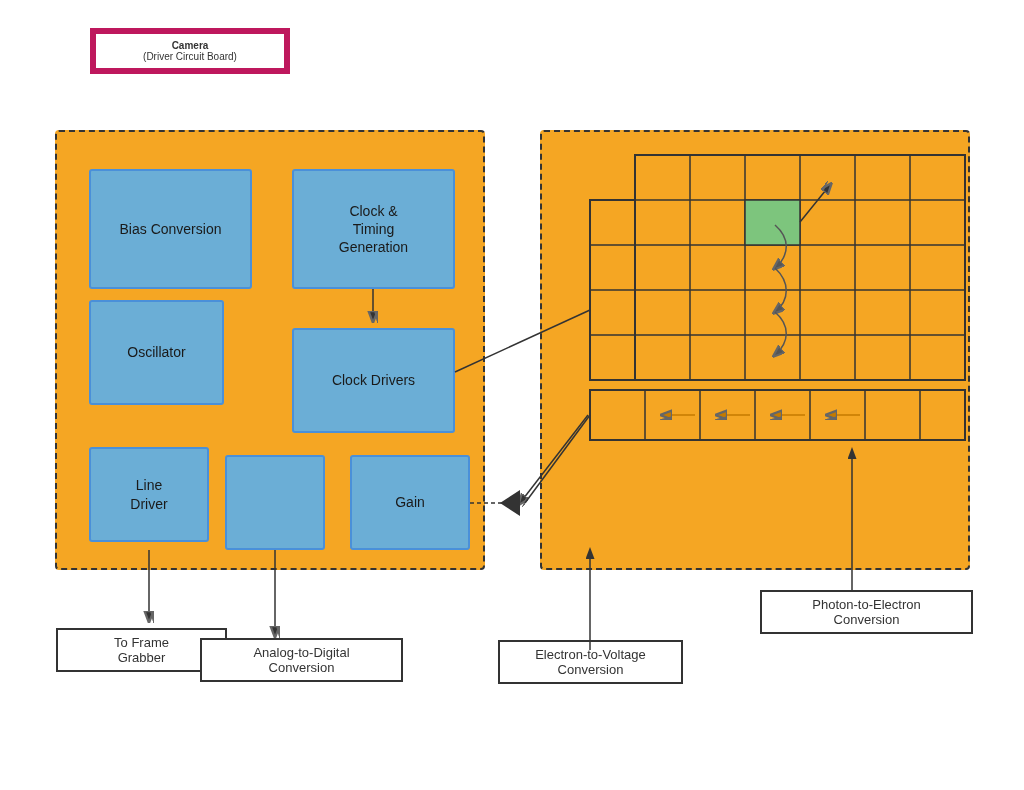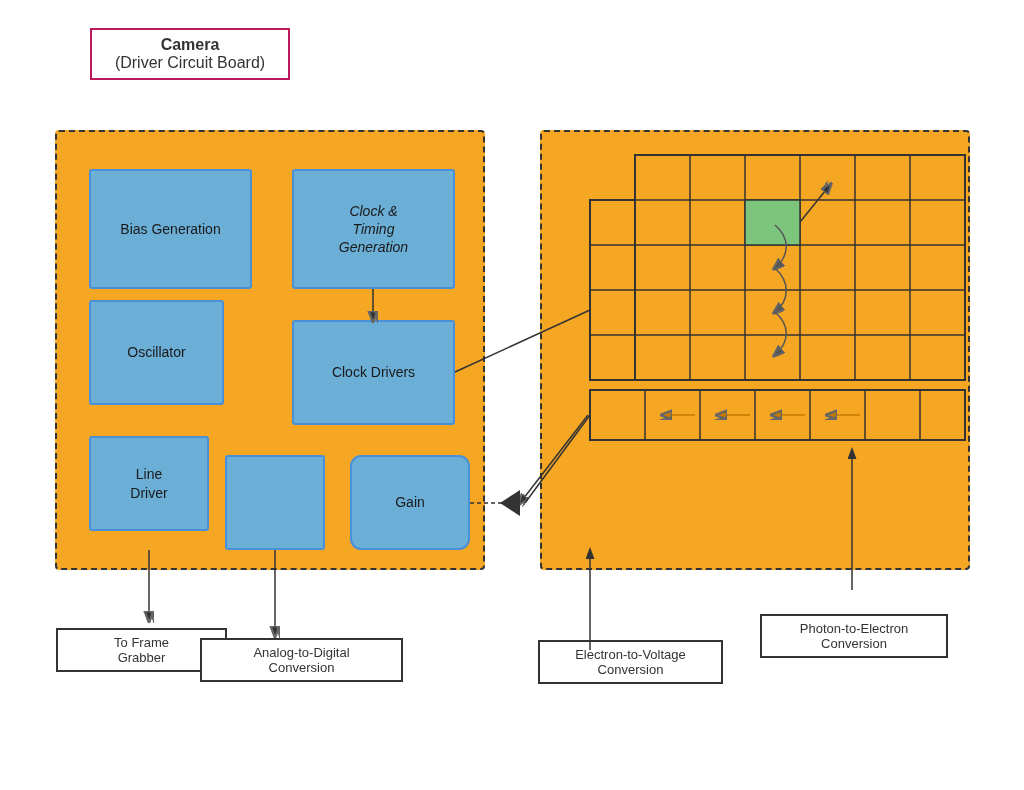--- a/index.html
+++ b/index.html
@@ -14,24 +14,24 @@
     .diagram-container {
       width: 1024px;
       height: 790px;
       position: relative;
       background: #fff;
     }
 
     
     .top-label {
       position: absolute;
-      border: 2px solid #be185d;
+      border: 6px solid #be185d;
       padding: 6px 14px;
       text-align: center;
-      font-size: 16px;
+      font-size: 10px;
       color: #333;
       background: #fff;
     }
     .camera-label {
       top: 28px;
       left: 90px;
       width: 200px;
     }
     .ccd-label {
       top: 28px;
@@ -105,44 +105,44 @@
     <div>(Driver Circuit Board)</div>
   </div>
 
 
   <div class="orange-box camera-board"></div>
 
   <div class="orange-box ccd-sensor"></div>
 
   <div class="blue-block" style="top:169px; left:89px; width:163px; height:120px;">
     <span>Bias
-Generation</span>
-  </div>
-
-  <div class="blue-block" style="top:169px; left:292px; width:163px; height:120px;font-style:italic;">
+Conversion</span>
+  </div>
+
+  <div class="blue-block" style="top:169px; left:292px; width:163px; height:120px;">
     <span>Clock &amp;<br>Timing<br>Generation</span>
   </div>
 
   <div class="blue-block" style="top:300px; left:89px; width:135px; height:105px;align-items:center;">
     <span>Oscillator</span>
   </div>
 
-  <div class="blue-block" style="top:320px; left:292px; width:163px; height:105px;">
+  <div class="blue-block" style="top:328px; left:292px; width:163px; height:105px;">
     <span>Clock Drivers</span>
   </div>
 
-  <div class="blue-block" style="top:436px; left:89px; width:120px; height:95px;">
+  <div class="blue-block" style="top:447px; left:89px; width:120px; height:95px;">
     <span>Line<br>Driver</span>
   </div>
 
   <div class="blue-block" style="top:455px; left:225px; width:100px; height:95px;">
     <span></span>
   </div>
 
-  <div class="blue-block" style="top:455px; left:350px; width:120px; height:95px;border-radius:11px;">
+  <div class="blue-block" style="top:455px; left:350px; width:120px; height:95px;">
     <span>Gain</span>
   </div>
 
   <svg class="svg-overlay" xmlns="http://www.w3.org/2000/svg">
 
     <g>
 
       <rect x="635" y="155" width="330" height="225" fill="#f5a623" stroke="#333" stroke-width="2"></rect>
 
       <line x1="690" y1="155" x2="690" y2="380" stroke="#333" stroke-width="1.5"></line>
@@ -232,25 +232,25 @@
   </svg>
 
   <div class="diagram-label" style="top:628px; left:56px; width:171px;">
     <span>To Frame<br>Grabber</span>
   </div>
 
   <div class="diagram-label" style="top:638px; left:200px; width:203px;">
     <span>Analog-to-Digital<br>Conversion</span>
   </div>
 
-  <div class="diagram-label" style="top:640px; left:498px; width:185px;margin-left:40px;">
+  <div class="diagram-label" style="top:640px; left:498px; width:185px;">
     <span>Electron-to-Voltage<br>Conversion</span>
   </div>
 
-  <div class="diagram-label" style="top:590px; left:760px; width:188px;margin-top:24px;">
+  <div class="diagram-label" style="top:590px; left:760px; width:213px;">
     <span>Photon-to-Electron<br>Conversion</span>
   </div>
 
   <svg style="position:absolute;top:0;left:0;width:1024px;height:790px;pointer-events:none;">
     <defs>
       <marker id="arrowBlack2" markerWidth="8" markerHeight="8" refX="6" refY="3" orient="auto">
         <path d="M0,0 L0,6 L8,3 z" fill="#333"></path>
       </marker>
     </defs>
 

